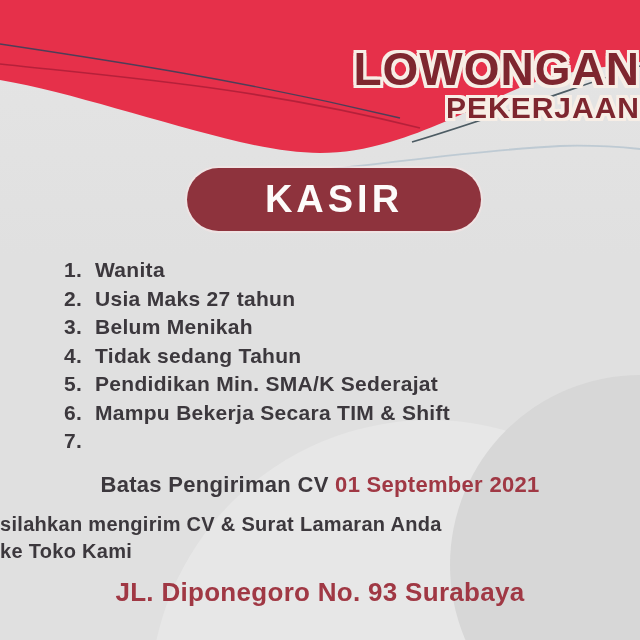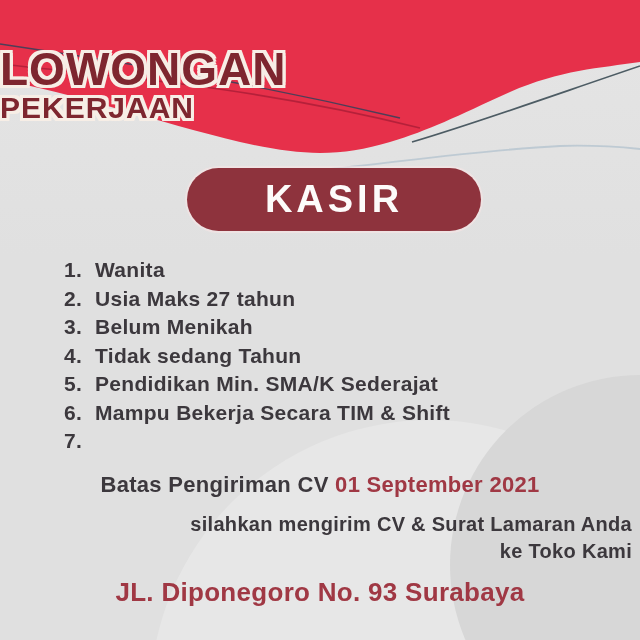--- a/index.html
+++ b/index.html
@@ -10,21 +10,21 @@
     -webkit-font-smoothing:antialiased;
   }
   
   .blob{position:absolute;border-radius:50%;z-index:0;}
   .blob-light{left:150px;top:420px;width:560px;height:560px;background:#e7e7e7;}
   .blob-dark{left:450px;top:375px;width:380px;height:380px;background:#d7d7d7;}
   
   .wave-svg{position:absolute;left:0;top:0;z-index:1;display:block;}
   
   .title{
-    position:absolute;left:0;right:0;top:46px;z-index:2;text-align:left;
+    position:absolute;left:0;right:0;top:46px;z-index:2;text-align:right;
     color:var(--title-fill,#7e262f);font-weight:bold;line-height:1.02;
     letter-spacing:1px;
     text-shadow:
       -3px -3px 0 var(--title-outline,#f7eee6), 3px -3px 0 var(--title-outline,#f7eee6),
       -3px  3px 0 var(--title-outline,#f7eee6), 3px  3px 0 var(--title-outline,#f7eee6),
       -3px  0   0 var(--title-outline,#f7eee6), 3px  0   0 var(--title-outline,#f7eee6),
        0   -3px 0 var(--title-outline,#f7eee6), 0    3px 0 var(--title-outline,#f7eee6);
   }
   .title .line1{font-size:46px;}
   .title .line2{font-size:30px;}
@@ -46,21 +46,21 @@
   }
   .reqs li{display:flex;line-height:28.5px;letter-spacing:.3px;}
   .reqs .num{width:31px;flex:0 0 31px;}
   
   .deadline{
     position:absolute;left:0;right:0;top:472px;z-index:2;text-align:center;
     font-weight:bold;font-size:22px;color:var(--charcoal,#3c383d);letter-spacing:.3px;
   }
   .deadline .date{color:var(--accent-red,#a03844);}
   .cta{
-    position:absolute;left:0;right:8px;top:511px;z-index:2;text-align:right;
+    position:absolute;left:0;right:8px;top:511px;z-index:2;text-align:left;
     font-weight:bold;font-size:20px;line-height:27px;
     color:var(--charcoal,#3c383d);letter-spacing:.3px;
   }
   .address{
     position:absolute;left:0;right:0;top:577px;z-index:2;text-align:center;
     font-weight:bold;font-size:26px;color:var(--accent-red,#a03844);letter-spacing:.3px;
   }
 </style>
 </head>
 <body>

